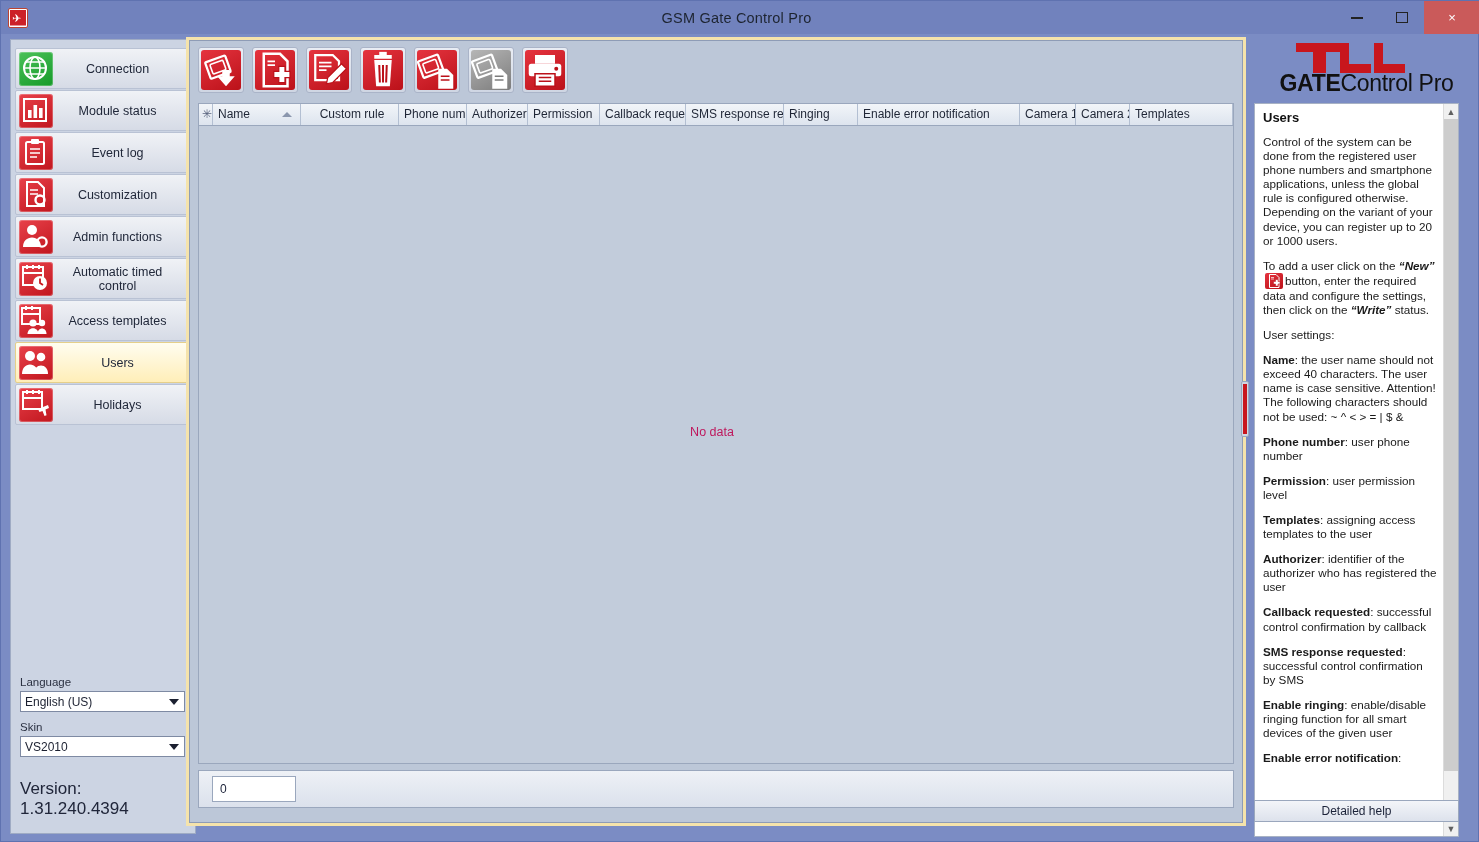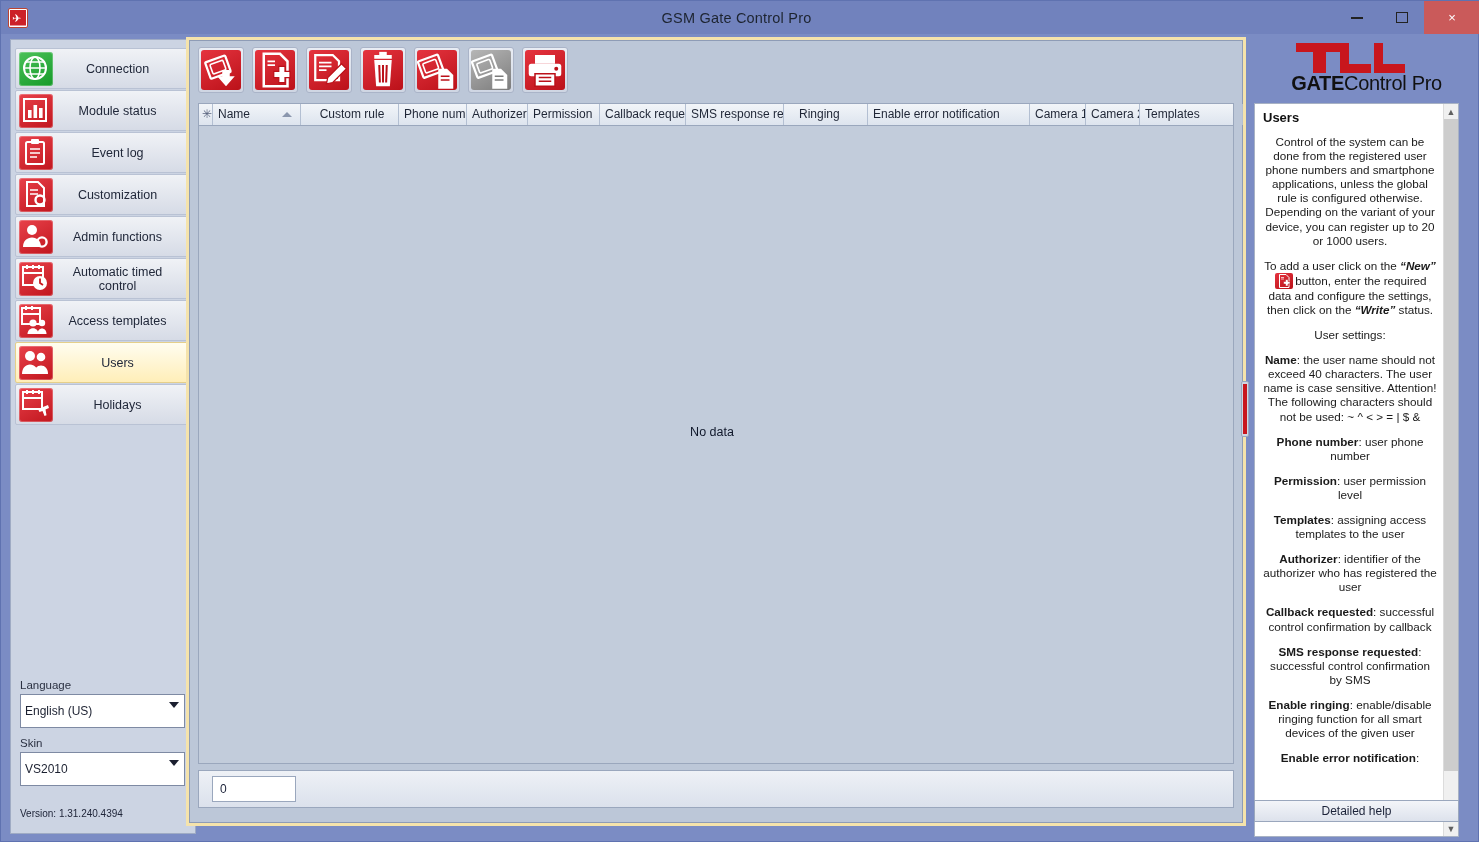--- a/index.html
+++ b/index.html
@@ -47,27 +47,27 @@
              background:linear-gradient(150deg,#e8414a,#c1161e);
              position:relative; flex:0 0 auto; overflow:hidden;
              box-shadow: inset 0 0 0 1px rgba(255,255,255,.25); }
   .nav-ico.green { background:linear-gradient(150deg,#4cc15a,#159a29); }
   .nav-ico svg { position:absolute; left:0; top:0; }
   .nav-label { flex:1; text-align:center; font-size:12.5px; color:#21283a;
                padding-right:8px; font-family:"Liberation Sans",sans-serif; }
 
   .bottom-opts { position:absolute; left:9px; bottom:14px; width:165px; }
   .opt-label { font-size:11.5px; color:#2b3142; margin-bottom:3px; }
-  .combo { position:relative; height:34px; background:#fff; border:1px solid #7e8aa3;
+  .combo { position:relative; height:21px; background:#fff; border:1px solid #7e8aa3;
            display:flex; align-items:center; padding-left:4px; font-size:12px;
            color:#1b2030; margin-bottom:9px; }
   .combo .arrow { position:absolute; right:5px; top:7px; width:0;height:0;
            border-left:5px solid transparent; border-right:5px solid transparent;
            border-top:6px solid #1b2030; }
-  .version { font-size:10px; color:#20263a; margin-top:22px; }
+  .version { font-size:17px; color:#20263a; margin-top:22px; }
 
   
   .mainwrap { position:absolute; left:185px; top:36px; width:1060px; height:789px;
               border:3px solid #f5e3ab; background:#b8c4d6; }
   .main { position:absolute; inset:0; background:#bcc7d8;
           border:1px solid #8e9cb6; }
 
   .toolbar { height:60px; padding:6px 0 0 8px; display:flex; gap:8px; }
   .tb-btn { width:46px; height:46px; border:1px solid #aab4c8; border-radius:3px;
             background:linear-gradient(#e9edf4,#cfd6e3); padding:2px;}
@@ -82,48 +82,48 @@
            background:linear-gradient(#f2f5f9,#dde4ee);
            border-bottom:1px solid #9aa7bd; }
   .gh { border-right:1px solid #b3bfd2; font-size:12px; color:#1f2636;
         padding:3px 0 0 5px; overflow:hidden; white-space:nowrap;
         position:relative; flex:0 0 auto; }
   .gh.star { width:14px; padding-left:3px; text-align:center; color:#5b6680;}
   .sort-arrow { position:absolute; right:8px; top:8px; width:0;height:0;
         border-left:5px solid transparent;border-right:5px solid transparent;
         border-bottom:5px solid #8a96ad; }
   .nodata { position:absolute; left:0; right:8px; top:50%; margin-top:-9px;
-        text-align:center; font-size:12.5px; color:#0f172a; }
+        text-align:center; font-size:12.5px; color:#be185d; }
 
   .statusrow { position:absolute; left:8px; right:8px; bottom:14px; height:38px;
         background:linear-gradient(#eef1f6,#dbe1ec); border:1px solid #9aa7bd;
         display:flex; align-items:center; }
   .countbox { margin-left:13px; width:84px; height:26px; background:#fff;
         border:1px solid #9aa7bd; font-size:12px; color:#1b2238;
         display:flex; align-items:center; padding-left:7px; }
 
   
   .splitter { position:absolute; left:1240px; top:380px; width:8px; height:56px;
         background:#cfd6e2; border:1px solid #9aa7bd; border-radius:2px; }
   .splitter i { position:absolute; left:1px; top:2px; width:4px; height:50px;
         background:#c8161d; display:block; }
 
   
   .helppanel { position:absolute; left:1249px; top:36px; width:222px; height:797px; }
   .logo { height:62px; display:flex; flex-direction:column; align-items:center;
         justify-content:center; }
-  .logo .sub { font-size:20px; color:#111; letter-spacing:-.3px; line-height:20px;
+  .logo .sub { font-size:23px; color:#111; letter-spacing:-.3px; line-height:20px;
         font-family:"Liberation Sans",sans-serif;margin-left:11px; }
   .logo .sub b { font-weight:bold; }
   .helpwrap { position:absolute; left:4px; top:66px; width:205px; height:734px;
         background:#fff; border:1px solid #a8b2c4; }
   .helpcontent { position:absolute; left:0; top:0; right:15px; bottom:0;
         padding:6px 6px 0 8px; overflow:hidden; }
   .help-h { font-size:13px; font-weight:bold; color:#111; margin-bottom:10px; }
-  .help-p { font-size:11.7px; line-height:14.1px; color:#1a1a1a; margin-bottom:11px;text-align:center; }
+  .help-p { font-size:11.7px; line-height:14.1px; color:#1a1a1a; margin-bottom:11px; }
   .help-p b { font-weight:bold; }
   .help-p i { font-style:italic; font-weight:bold; }
   .newico { display:inline-block; width:18px; height:16px; vertical-align:-4px;
         background:linear-gradient(150deg,#e5343f,#bb1119); border-radius:2px;
         position:relative; overflow:hidden; margin:0 2px; }
   .vscroll { position:absolute; right:0; top:0; width:15px; bottom:0;
         background:#f0f0f0; border-left:1px solid #dcdcdc; }
   .vs-up,.vs-dn { height:15px; display:flex; align-items:center; justify-content:center;
         color:#606060; font-size:9px; }
   .vs-thumb { position:absolute; left:0; right:0; top:15px; height:652px; background:#cdcdcd; }
@@ -360,21 +360,21 @@
     <div class="grid">
       <div class="ghead" id="ghead">
             <div class="gh star">✳</div>
             <div class="gh" style="width: 88px;"><span>Name</span><i class="sort-arrow"></i></div>
             <div class="gh" style="width: 98px; text-align: center;"><span>Custom rule</span></div>
             <div class="gh" style="width: 68px;"><span>Phone numbe</span></div>
             <div class="gh" style="width: 61px;"><span>Authorizer</span></div>
             <div class="gh" style="width: 72px;"><span>Permission</span></div>
             <div class="gh" style="width: 86px;"><span>Callback  reques</span></div>
             <div class="gh" style="width: 98px;"><span>SMS response requ</span></div>
-            <div class="gh" style="width: 74px; margin-left: 10px;"><span>Ringing</span></div>
+            <div class="gh" style="width: 74px;"><span>Ringing</span></div>
             <div class="gh" style="width: 162px;"><span>Enable error notification</span></div>
             <div class="gh" style="width: 56px;"><span>Camera 1</span></div>
             <div class="gh" style="width: 54px;"><span>Camera 2</span></div>
             <div class="gh" style="width: 103px;"><span>Templates</span></div>
           </div>
       <div class="nodata">No data</div>
     </div>
 
     <div class="statusrow">
       <div class="countbox">0</div>

